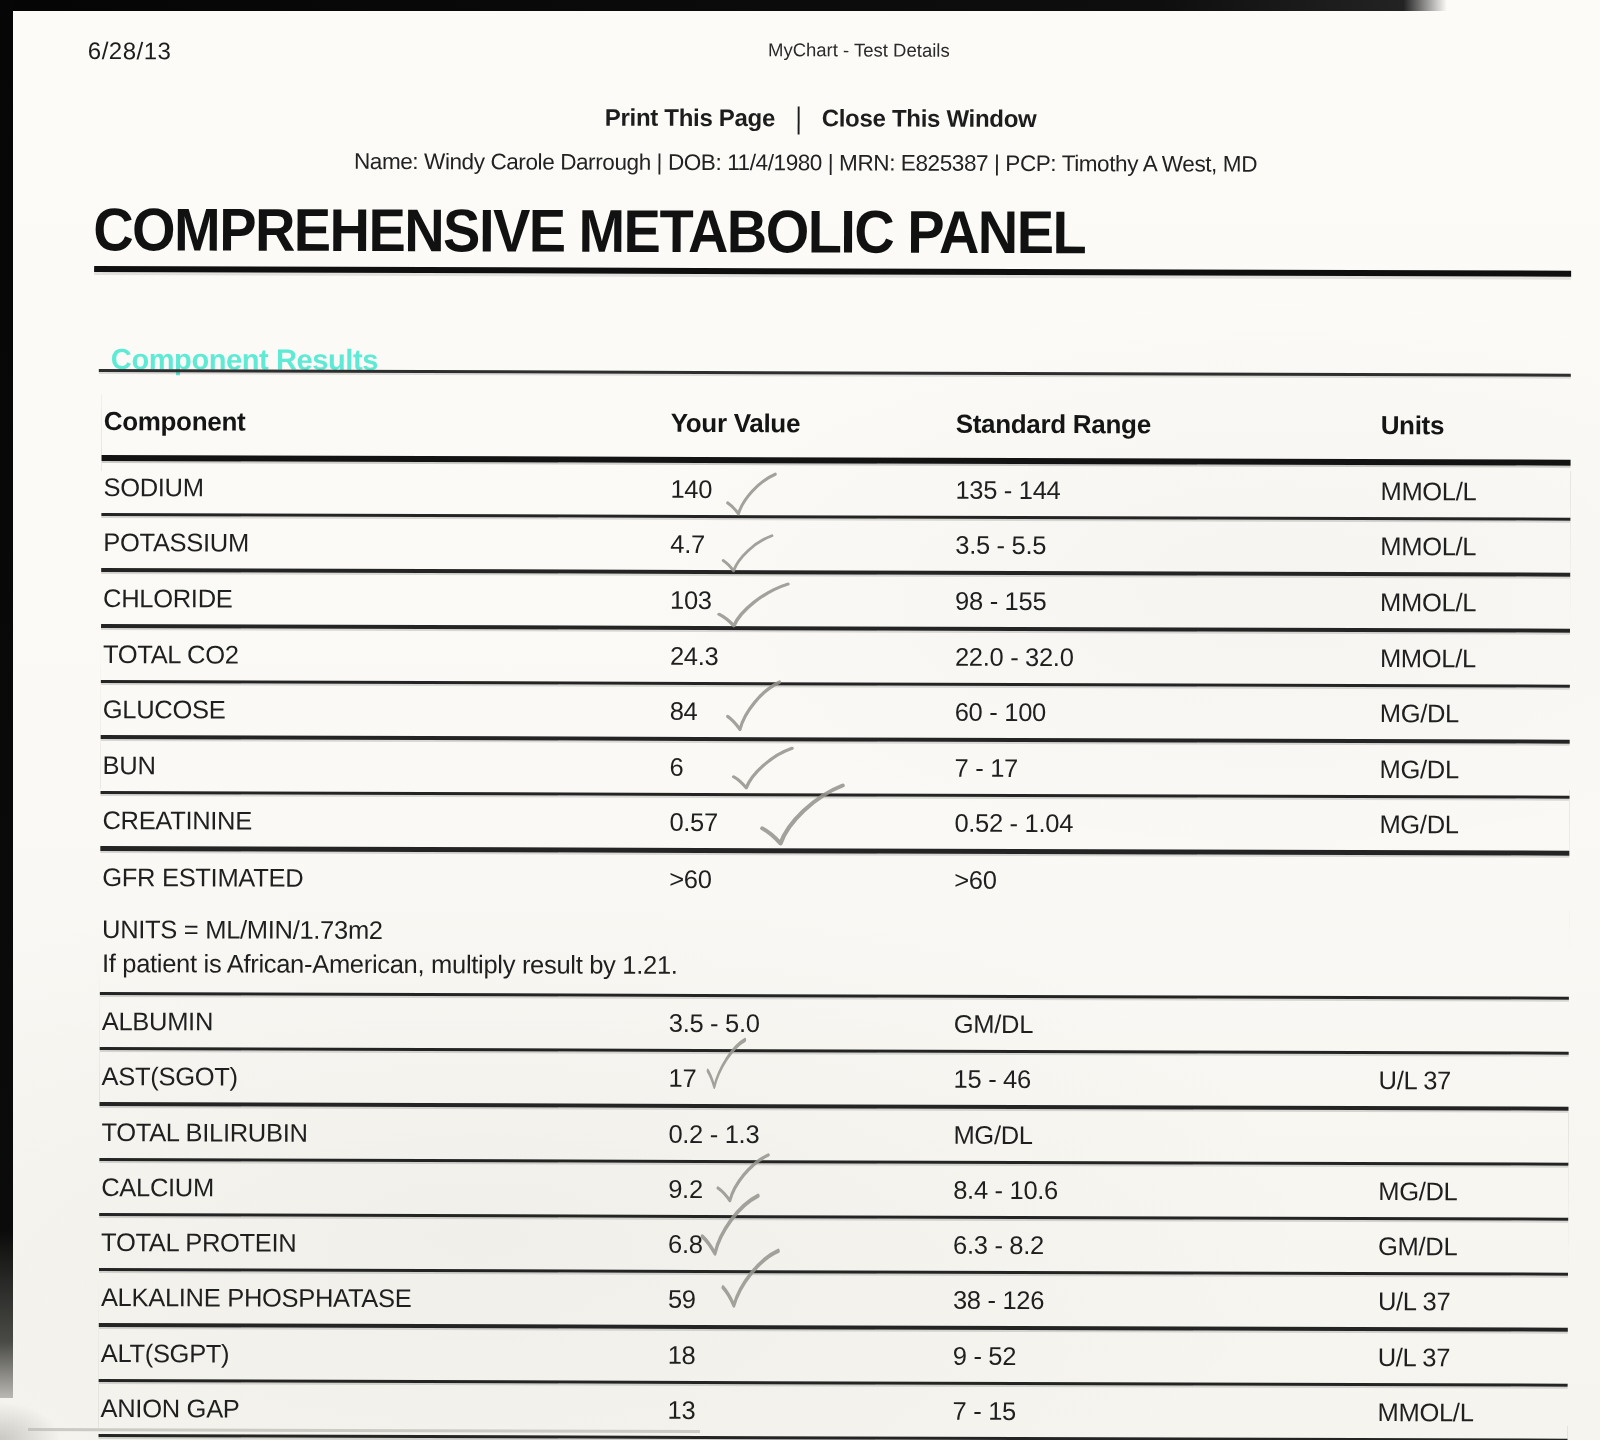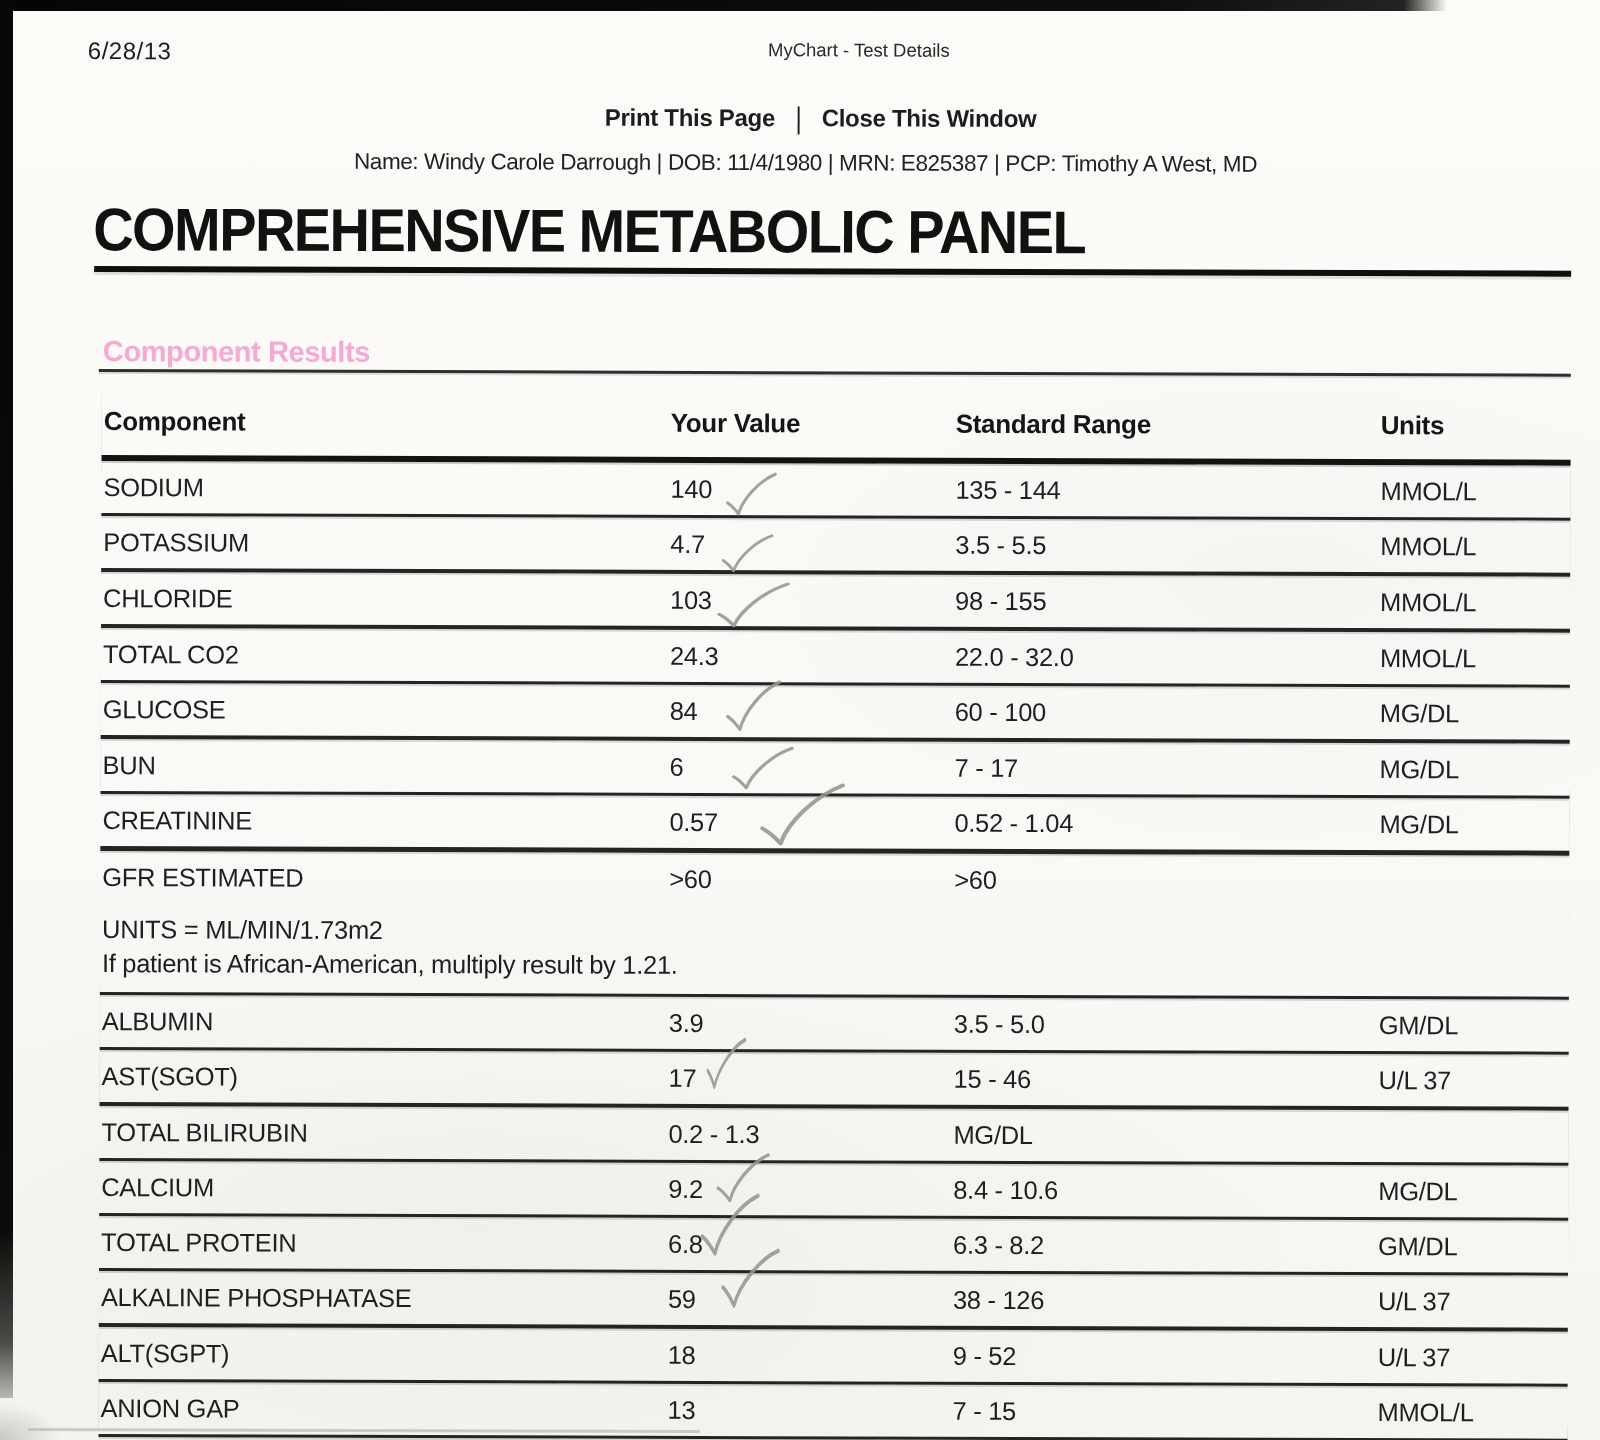--- a/index.html
+++ b/index.html
@@ -44,21 +44,21 @@
   .toolbar{position:absolute;left:0;right:0;top:102px;text-align:center;padding-left:42px;font-size:24px;font-weight:bold;letter-spacing:-0.3px;}
   .toolbar .divider{display:inline-block;margin:0 14px;font-weight:normal;transform:scaleY(1.25);}
   .toolbar .tb-link{cursor:pointer;}
   .patient-line{position:absolute;left:0;right:0;top:148px;text-align:center;padding-left:12px;font-size:22.5px;letter-spacing:-0.4px;color:#222;}
   .report-title{
     position:absolute;left:94px;top:194px;margin:0;
     font-size:57px;font-weight:bold;letter-spacing:-1.5px;
     transform:scale(0.98,1.06);transform-origin:left top;color:#111;
   }
   .title-rule{position:absolute;left:95px;width:1477px;top:266px;height:6px;background:#0f0f0f;box-shadow:0 3px 0 rgba(0,0,0,.10);}
-  .section-title{position:absolute;left:100px;top:331px;margin:4px;font-size:29px;font-weight:bold;letter-spacing:-0.4px;color:#f9a8d4;}
+  .section-title{position:absolute;left:100px;top:331px;margin:12px;font-size:29px;font-weight:bold;letter-spacing:-0.4px;color:#5eead4;}
   .section-rule{position:absolute;left:100px;width:1472px;top:369px;height:3px;background:#2e2e2e;box-shadow:0 2px 0 rgba(0,0,0,.12);}
   
   .lab-table{position:absolute;left:103px;top:392px;width:1469px;font-size:25.5px;letter-spacing:-0.3px;}
   .hdr-row,.row{display:grid;grid-template-columns:567px 285px 425px 1fr;align-items:center;}
   .hdr-row{
     font-size:26px;font-weight:bold;color:#151515;
     padding:14px 0 18px 2px;
     border-bottom:6px solid #131313;
     box-shadow:0 2px 0 rgba(0,0,0,.18);
   }
@@ -192,23 +192,20 @@
           </div>
           <div class="cell range-cell"><span>&gt;60</span></div>
           <div class="cell units-cell"><span></span></div>
         </div>
         <div class="notes-block">
           <div>UNITS = ML/MIN/1.73m2</div>
           <div>If patient is African-American, multiply result by 1.21.</div>
         </div>
         <div class="row" style="border-bottom-width: 3px;">
           <div class="cell comp-cell"><span>ALBUMIN</span></div>
-          <div class="cell value-cell">
-            <span>3.9</span>
-          </div>
           <div class="cell range-cell"><span>3.5 - 5.0</span></div>
           <div class="cell units-cell"><span>GM/DL</span></div>
         </div>
         <div class="row" style="border-bottom-width: 4px;">
           <div class="cell comp-cell"><span>AST(SGOT)</span></div>
           <div class="cell value-cell">
             <span>17</span>
             <svg class="check" viewBox="0 0 100 70" preserveAspectRatio="none" width="42" height="58" style="left: 36px; top: calc(50% - 43px); transform: rotate(2deg);">
               <path d="M8,44 C15,49 21,57 25,63 C34,41 64,14 94,5" stroke-width="5.2"></path>
             </svg>

